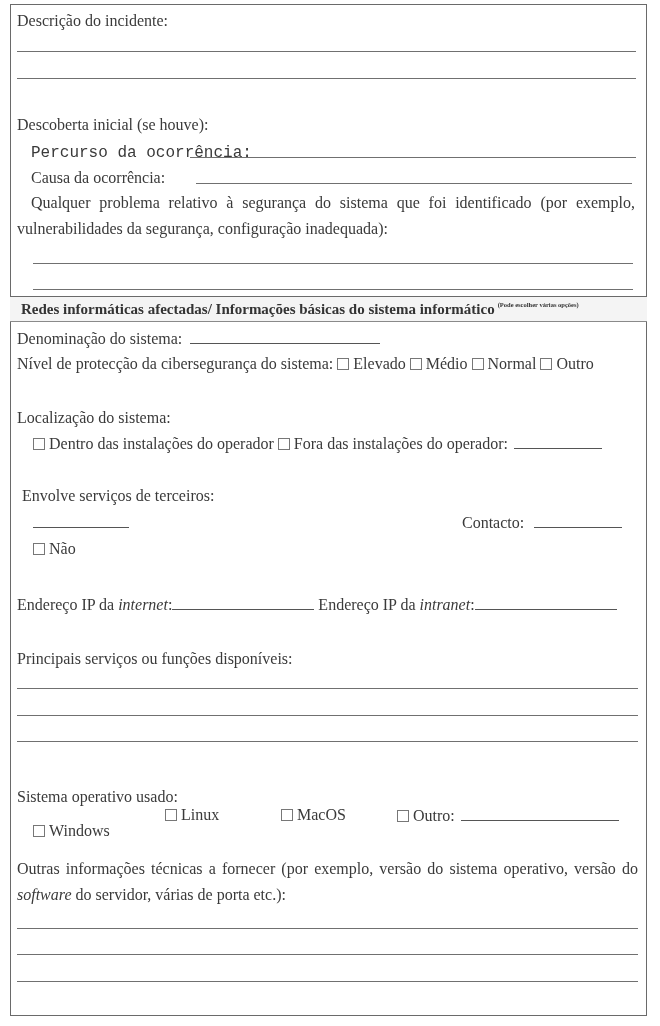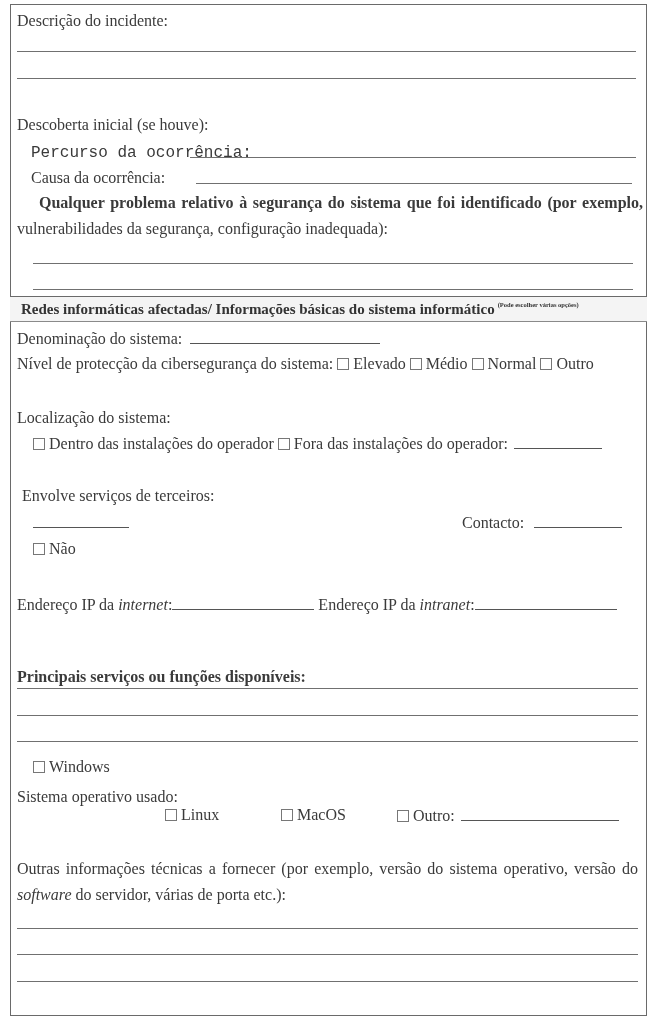--- a/index.html
+++ b/index.html
@@ -29,21 +29,21 @@
 <div class="line" style="left:17px;top:78px;width:619px;"></div>
 
 <div class="abs txt" style="left:17px;top:116px;text-align:center;">Descoberta inicial (se houve):</div>
 
 <div class="abs txt" style="left:31px;top:144px;font-family:Liberation Mono, monospace;">Percurso da ocorrência:</div>
 <div class="line" style="left:190px;top:157px;width:446px;"></div>
 
 <div class="abs txt" style="left:31px;top:169px;">Causa da ocorrência:</div>
 <div class="line" style="left:196px;top:183px;width:436px;"></div>
 
-<div class="abs txt" style="left:39px;top:194px;width:604px;text-align:justify;text-align-last:justify;font-weight:bold;">Qualquer problema relativo à segurança do sistema que foi identificado (por exemplo,</div>
+<div class="abs txt" style="left:31px;top:194px;width:604px;text-align:justify;text-align-last:justify;">Qualquer problema relativo à segurança do sistema que foi identificado (por exemplo,</div>
 <div class="abs txt" style="left:17px;top:220px;">vulnerabilidades da segurança, configuração inadequada):</div>
 <div class="line" style="left:33px;top:263px;width:600px;"></div>
 <div class="line" style="left:33px;top:289px;width:600px;"></div>
 
 <div class="hdr">
   <div class="title abs"><span>Redes informáticas afectadas/ Informações básicas do sistema informático</span><sup>(Pode escolher várias opções)</sup></div>
 </div>
 
 <div class="abs txt" style="left:17px;top:329px;">
   <span>Denominação do sistema:</span>
@@ -75,27 +75,27 @@
 </div>
 <div class="abs txt" style="left:33px;top:540px;">
   <span class="cb"></span><span>Não</span>
 </div>
 
 <div class="abs txt" style="left:17px;top:595px;">
   <span>Endereço IP da </span><i>internet</i><span>:</span><span class="uline" style="width:142px;"></span>
   <span>Endereço IP da </span><i>intranet</i><span>:</span><span class="uline" style="width:142px;"></span>
 </div>
 
-<div class="abs txt" style="left:17px;top:668px;font-weight:bold;">Principais serviços ou funções disponíveis:</div>
+<div class="abs txt" style="left:17px;top:650px;">Principais serviços ou funções disponíveis:</div>
 <div class="line" style="left:17px;top:688px;width:621px;"></div>
 <div class="line" style="left:17px;top:715px;width:621px;"></div>
 <div class="line" style="left:17px;top:741px;width:621px;"></div>
 
 <div class="abs txt" style="left:17px;top:780px;margin-top:8px;">Sistema operativo usado:</div>
-<div class="abs txt" style="left:33px;top:758px;text-align:right;"><span class="cb"></span><span>Windows</span></div>
+<div class="abs txt" style="left:33px;top:822px;text-align:right;"><span class="cb"></span><span>Windows</span></div>
 <div class="abs txt" style="left:165px;top:806px;"><span class="cb"></span><span>Linux</span></div>
 <div class="abs txt" style="left:281px;top:806px;"><span class="cb"></span><span>MacOS</span></div>
 <div class="abs txt" style="left:397px;top:806px;"><span class="cb"></span><span>Outro:</span><span class="uline" style="width:158px;margin-left:6px;"></span></div>
 
 <div class="abs txt" style="left:17px;top:860px;width:621px;text-align:justify;text-align-last:justify;">Outras informações técnicas a fornecer (por exemplo, versão do sistema operativo, versão do</div>
 <div class="abs txt" style="left:17px;top:886px;"><i>software</i><span> do servidor, várias de porta etc.):</span></div>
 <div class="line" style="left:17px;top:928px;width:621px;"></div>
 <div class="line" style="left:17px;top:954px;width:621px;"></div>
 <div class="line" style="left:17px;top:981px;width:621px;"></div>
 

